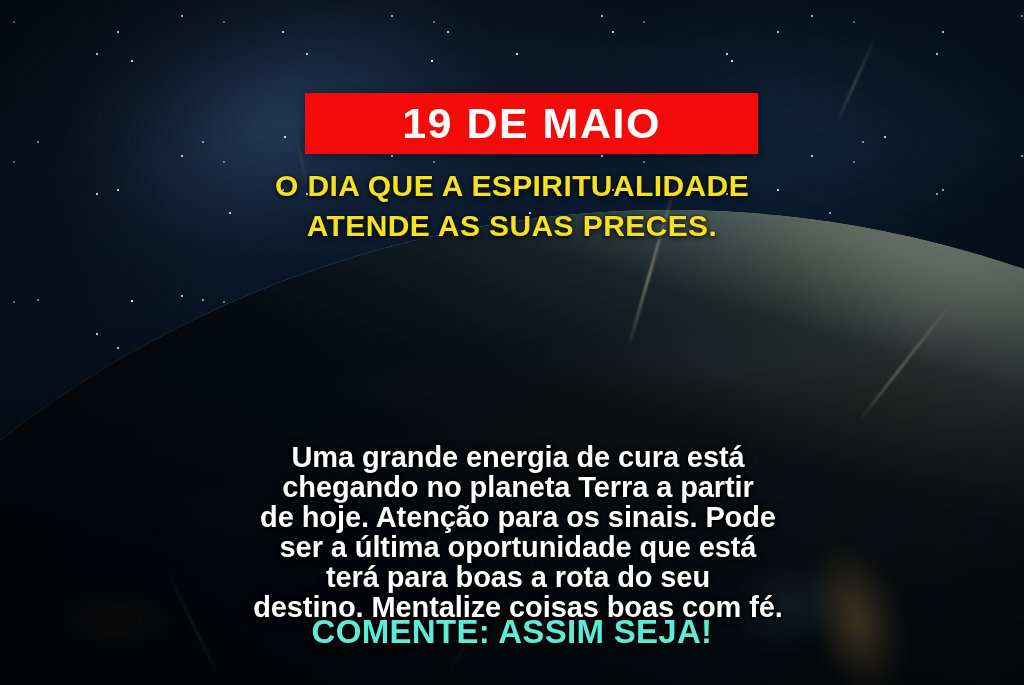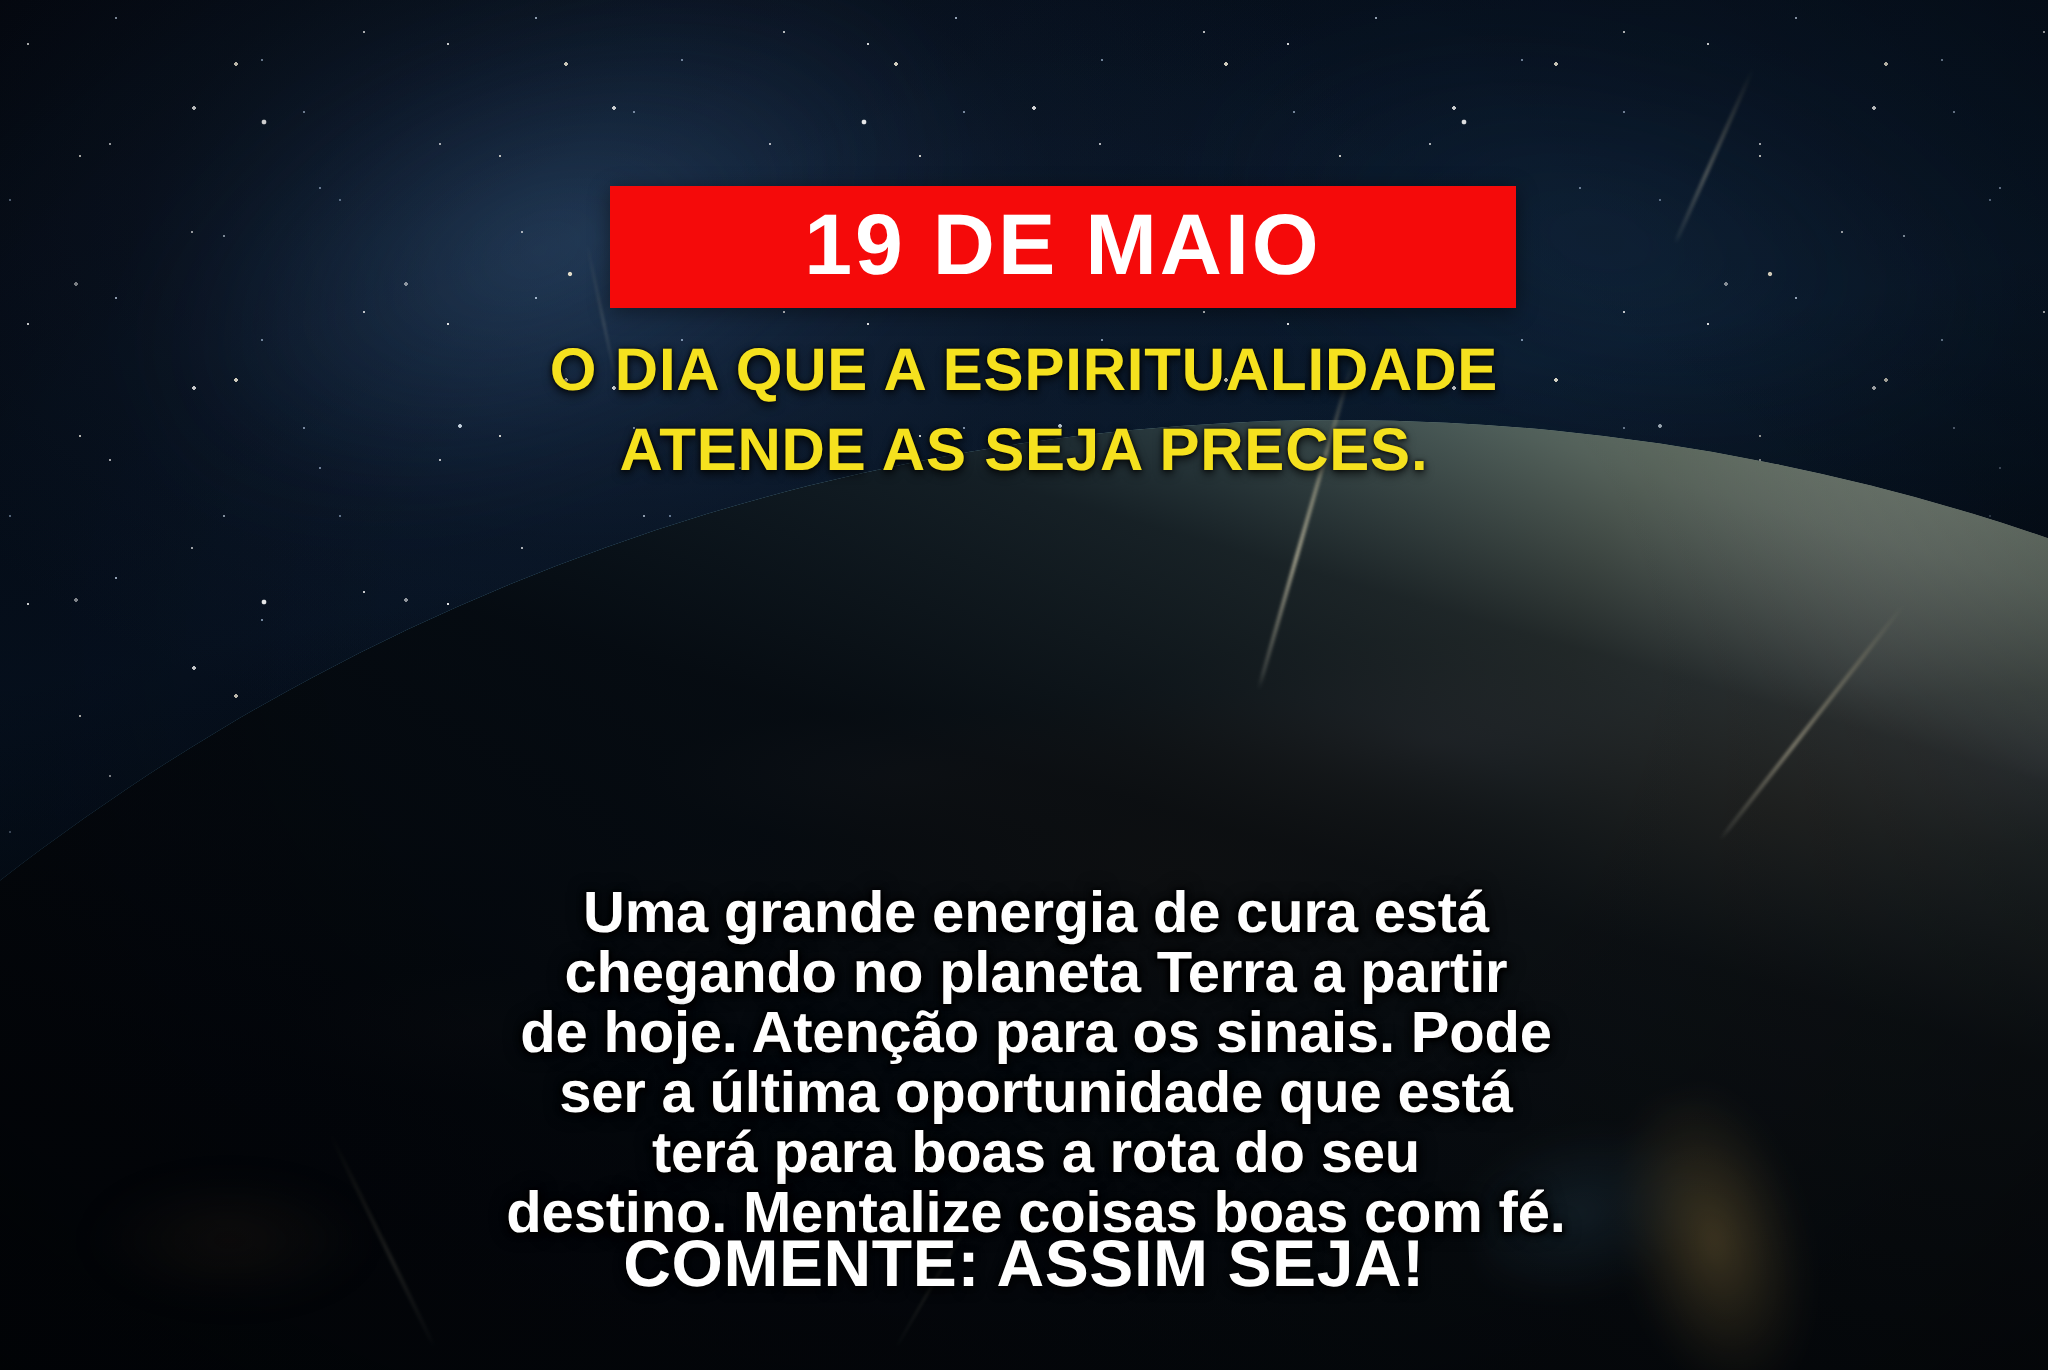--- a/index.html
+++ b/index.html
@@ -328,21 +328,21 @@
     padding-left: 12px;
   }
   .body-line { display: block; white-space: nowrap; }
 
   .cta {
     position: absolute;
     left: 0;
     right: 0;
     top: 613px;
     text-align: center;
-    color: #ffffff;
+    color: #5eead4;
     font-size: 33px;
     font-weight: 700;
     line-height: 38px;
     letter-spacing: 0.3px;
     text-shadow: 0 2px 6px rgba(0,0,0,0.85), 0 0 3px rgba(0,0,0,0.95);
     white-space: nowrap;
     font-family: "Liberation Sans", sans-serif;
   }
 </style>
 </head>
@@ -382,21 +382,21 @@
   <div class="vignette"></div>
 
   <div class="content">
 
     <div class="date-banner">
       <span class="date-banner-text">19 DE MAIO</span>
     </div>
 
     <div class="headline">
       <span class="headline-line">O DIA QUE A ESPIRITUALIDADE</span>
-      <span class="headline-line">ATENDE AS SEJA PRECES.</span>
+      <span class="headline-line">ATENDE AS SUAS PRECES.</span>
     </div>
 
     <div class="body-copy">
       <span class="body-line">Uma grande energia de cura está</span>
       <span class="body-line">chegando no planeta Terra a partir</span>
       <span class="body-line">de hoje. Atenção para os sinais. Pode</span>
       <span class="body-line">ser a última oportunidade que está</span>
       <span class="body-line">terá para boas a rota do seu</span>
       <span class="body-line">destino. Mentalize coisas boas com fé.</span>
     </div>

